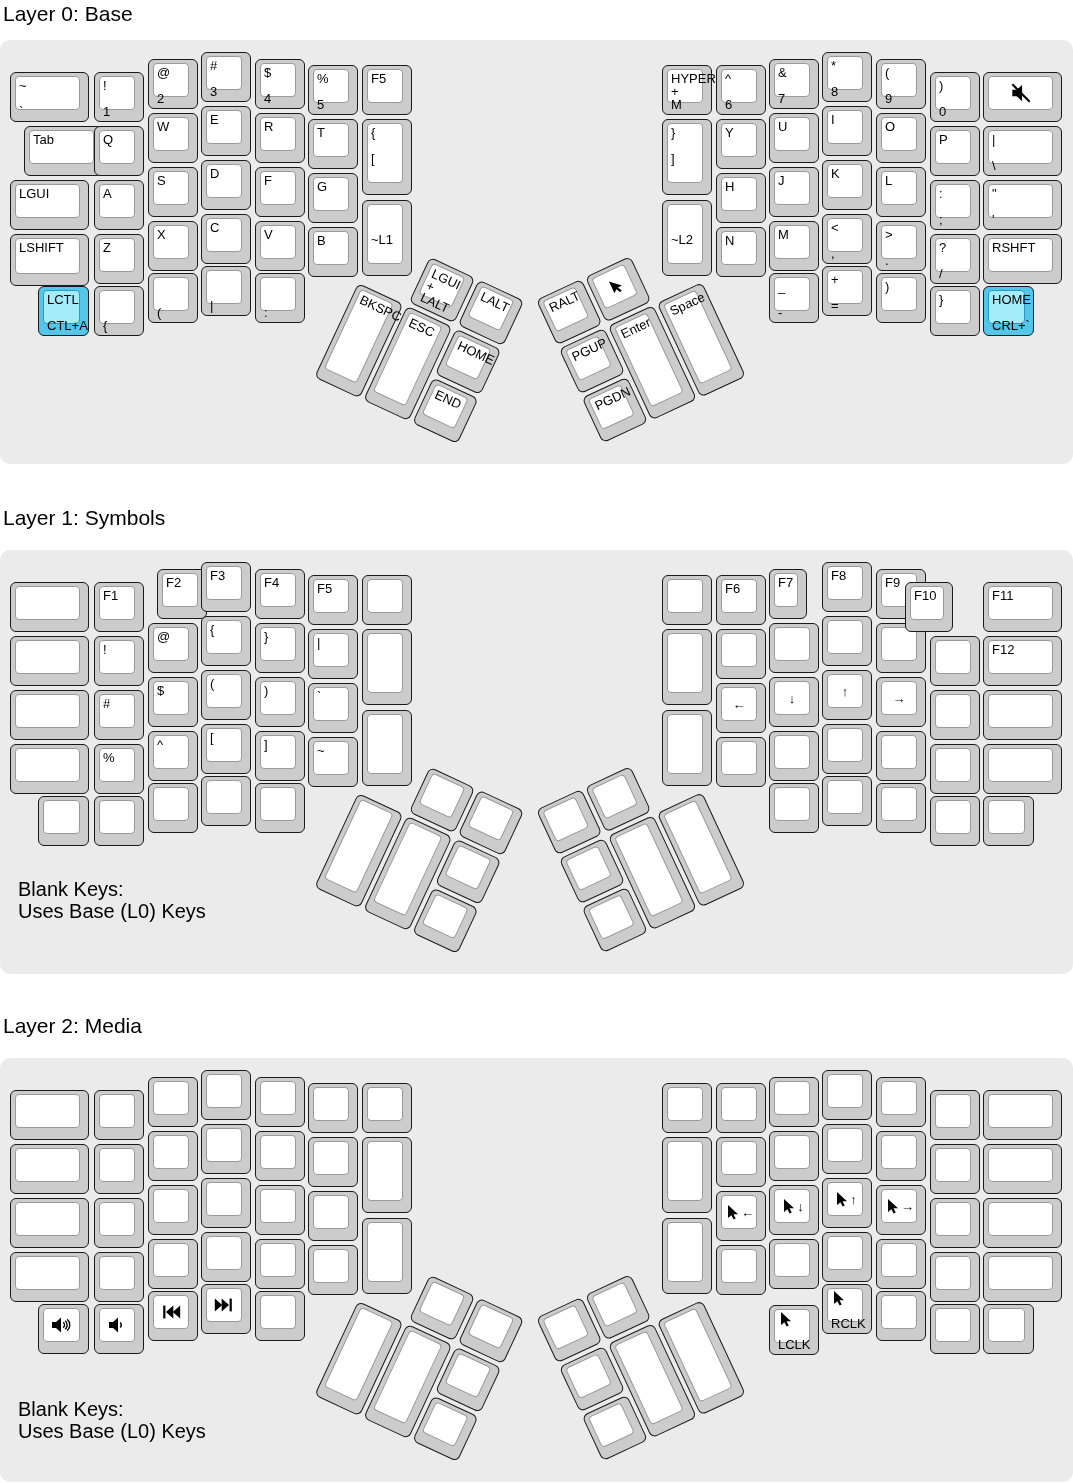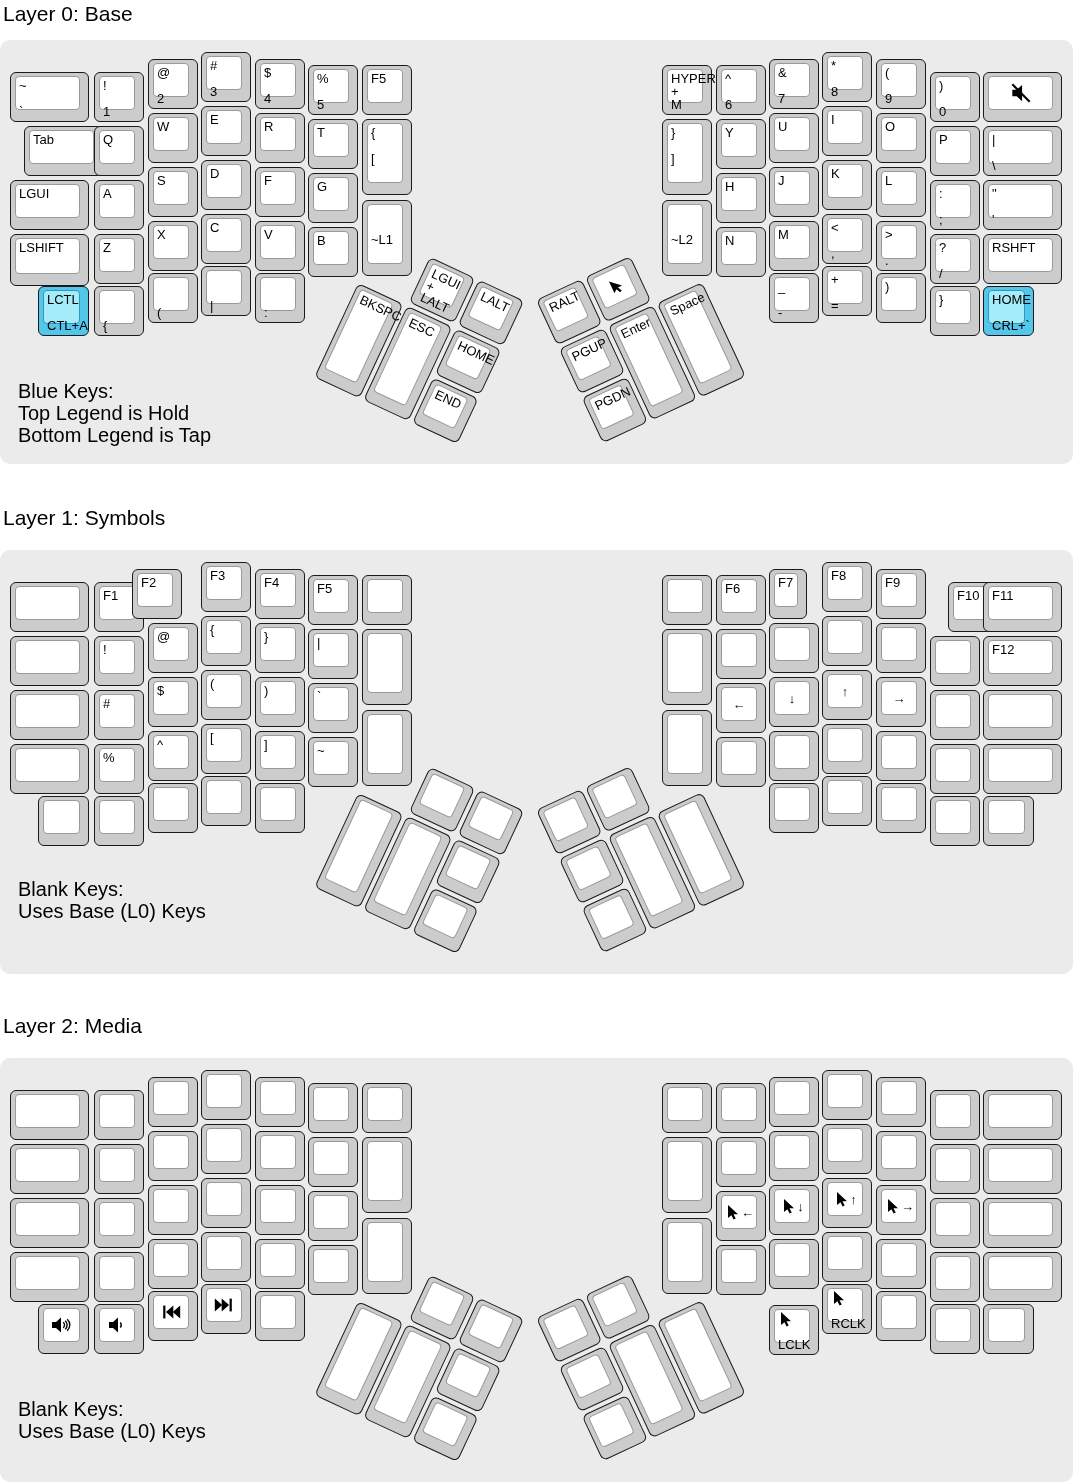--- a/index.html
+++ b/index.html
@@ -368,23 +368,20 @@
         <div class="key" style="left: 54px; top: 54px; width: 50px; height: 104px;">
           <div class="cap"></div>
           <div class="lg t">Enter</div>
         </div>
         <div class="key" style="left: 108px; top: 54px; width: 50px; height: 104px;">
           <div class="cap"></div>
           <div class="lg t">Space</div>
         </div>
       </div>
     </div>
-  <div class="note" style="top:340px">Blue Keys:
-Top Legend is Hold
-Bottom Legend is Tap</div>
 </div>
 
 <div class="ltitle" style="top:506px">Layer 1: Symbols</div>
 <div class="panel" style="top:550px">
   <div class="board">
       <div class="key" style="left: 10px; top: 32px; width: 79px; height: 50px;">
         <div class="cap"></div>
       </div>
       <div class="key" style="left: 10px; top: 86px; width: 79px; height: 50px;">
         <div class="cap"></div>
@@ -410,21 +407,21 @@
         <div class="cap"></div>
         <div class="lg t">#</div>
       </div>
       <div class="key" style="left: 94px; top: 194px; width: 50px; height: 50px;">
         <div class="cap"></div>
         <div class="lg t">%</div>
       </div>
       <div class="key" style="left: 94px; top: 246px; width: 50px; height: 50px;">
         <div class="cap"></div>
       </div>
-      <div class="key" style="left: 132px; top: 19px; width: 50px; height: 50px;">
+      <div class="key" style="left: 157px; top: 19px; width: 50px; height: 50px;">
         <div class="cap"></div>
         <div class="lg t">F2</div>
       </div>
       <div class="key" style="left: 148px; top: 73px; width: 50px; height: 50px;">
         <div class="cap"></div>
         <div class="lg t">@</div>
       </div>
       <div class="key" style="left: 148px; top: 127px; width: 50px; height: 50px;">
         <div class="cap"></div>
         <div class="lg t">$</div>
@@ -566,21 +563,21 @@
       <div class="key" style="left: 876px; top: 127px; width: 50px; height: 50px;">
         <div class="cap"></div>
         <div class="ctr">→</div>
       </div>
       <div class="key" style="left: 876px; top: 181px; width: 50px; height: 50px;">
         <div class="cap"></div>
       </div>
       <div class="key" style="left: 876px; top: 233px; width: 50px; height: 50px;">
         <div class="cap"></div>
       </div>
-      <div class="key" style="left: 948px; top: 32px; width: 66px; height: 50px;">
+      <div class="key" style="left: 905px; top: 32px; width: 48px; height: 50px;">
         <div class="cap"></div>
         <div class="lg t">F10</div>
       </div>
       <div class="key" style="left: 930px; top: 86px; width: 50px; height: 50px;">
         <div class="cap"></div>
       </div>
       <div class="key" style="left: 930px; top: 140px; width: 50px; height: 50px;">
         <div class="cap"></div>
       </div>
       <div class="key" style="left: 930px; top: 194px; width: 50px; height: 50px;">

